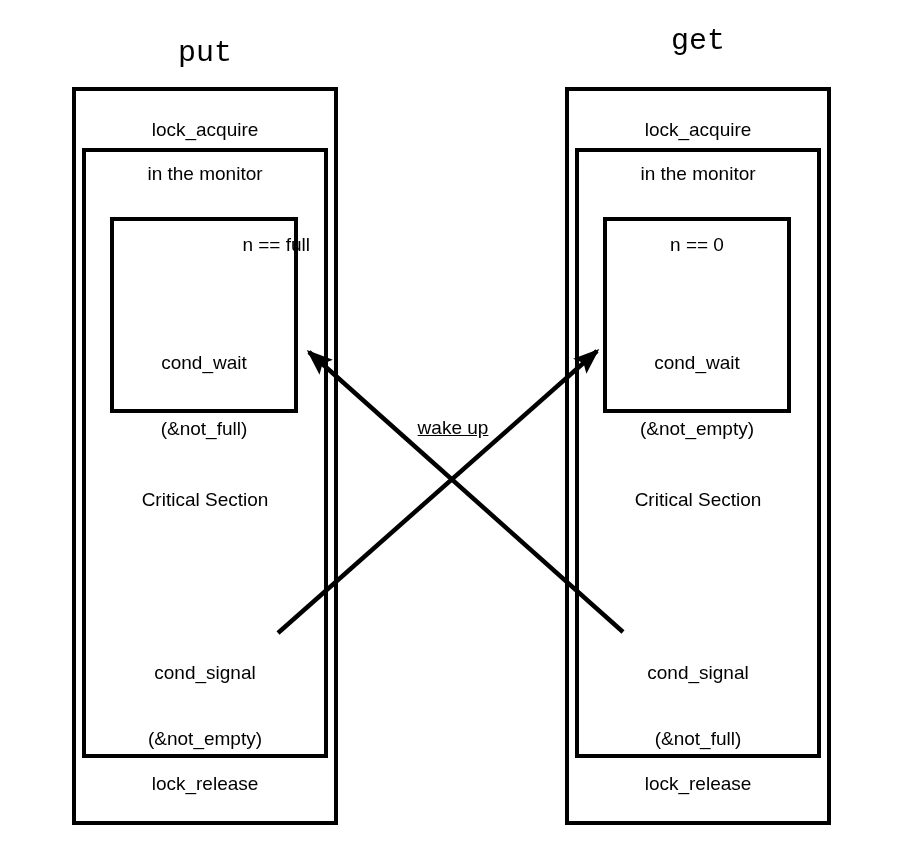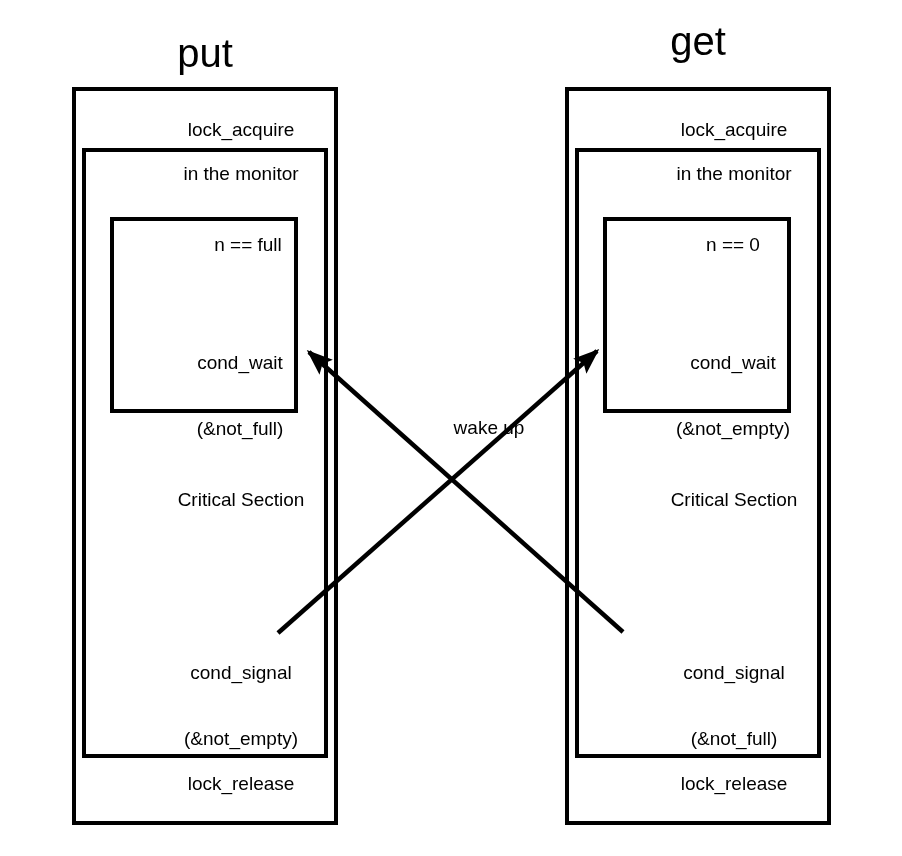--- a/index.html
+++ b/index.html
@@ -21,28 +21,28 @@
     box-sizing: border-box;
     border: 4px solid #000000;
     background: transparent;
   }
   .lbl {
     position: absolute;
     text-align: center;
     font-size: 19px;
     line-height: 22px;
     white-space: pre;
-    padding-left: 36px;
   }
   .bold { font-weight: normal; }
   .title {
     position: absolute;
     text-align: center;
-    font-size: 40px;
+    font-size: 30px;
     line-height: 34px;
+    font-family: Liberation Mono, monospace;
   }
   .arrows {
     position: absolute;
     left: 0;
     top: 0;
     width: 902px;
     height: 856px;
     pointer-events: none;
   }
 </style>
@@ -53,21 +53,21 @@
 
   <div class="title" style="left:72px; top:36px; width:266px;">put</div>
 
   <div class="box" style="left:72px; top:87px; width:266px; height:738px;">
     <div class="lbl" style="left:0; top:28px; width:258px;">lock_acquire</div>
 
     <div class="box" style="left:6px; top:57px; width:246px; height:610px;">
       <div class="lbl bold" style="left:0; top:11px; width:238px;">in the monitor</div>
 
       <div class="box" style="left:24px; top:65px; width:188px; height:196px;">
-        <div class="lbl bold" style="left:8px; top:13px; width:180px;">n == full</div>
+        <div class="lbl bold" style="left:16px; top:13px; width:180px;text-align:right;">n == full</div>
         <div class="lbl" style="left:0; top:87px; width:180px;">
           <div>cond_wait</div>
           <div>(&amp;not_full)</div>
         </div>
       </div>
 
       <div class="lbl" style="left:0; top:337px; width:238px;">Critical Section</div>
 
       <div class="lbl" style="left:0; top:466px; width:238px;">
         <div>cond_signal</div>
@@ -108,15 +108,15 @@
   <svg class="arrows" viewBox="0 0 902 856">
     <defs>
       <marker id="arrowhead" markerUnits="userSpaceOnUse" markerWidth="28" markerHeight="22" refX="23" refY="10" orient="auto">
         <path d="M0,0 L26,10 L0,20 L5,10 Z" fill="#000000"></path>
       </marker>
     </defs>
     <line x1="623" y1="632" x2="309" y2="352" stroke="#000000" stroke-width="4.5" marker-end="url(#arrowhead)"></line>
     <line x1="278" y1="633" x2="597" y2="351" stroke="#000000" stroke-width="4.5" marker-end="url(#arrowhead)"></line>
   </svg>
 
-  <div class="lbl" style="left:403px; top:417px; width:100px;">wake up</div>
+  <div class="lbl" style="left:403px; top:417px; width:100px;text-decoration:underline;">wake up</div>
 
 </div>
 
 </body></html>

